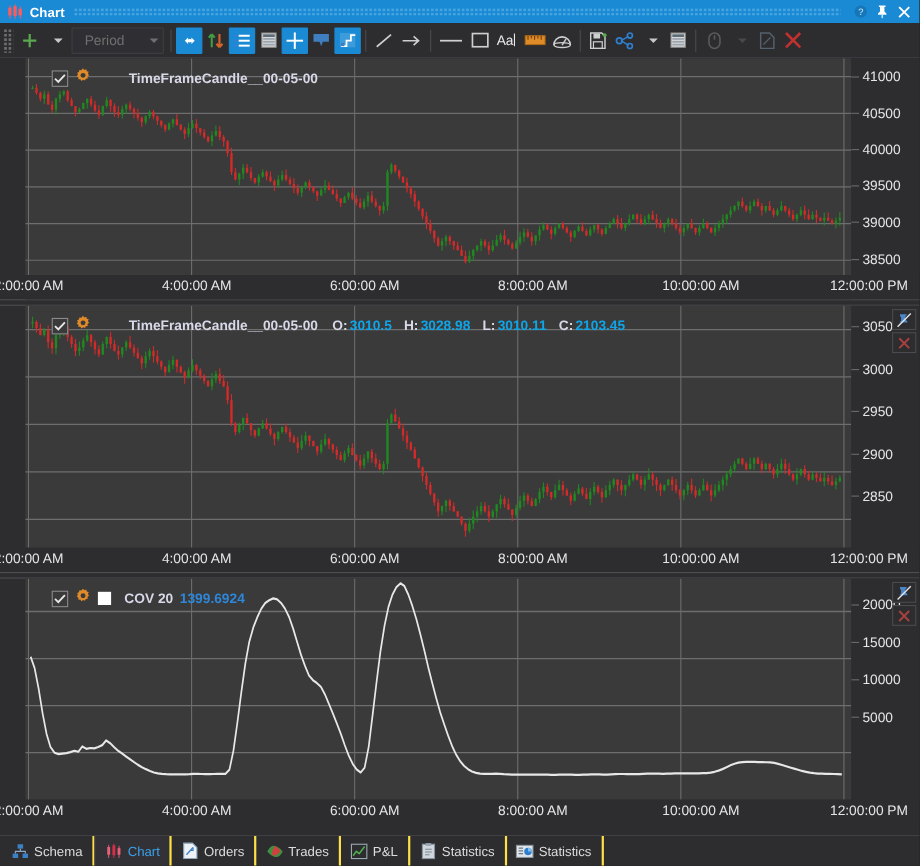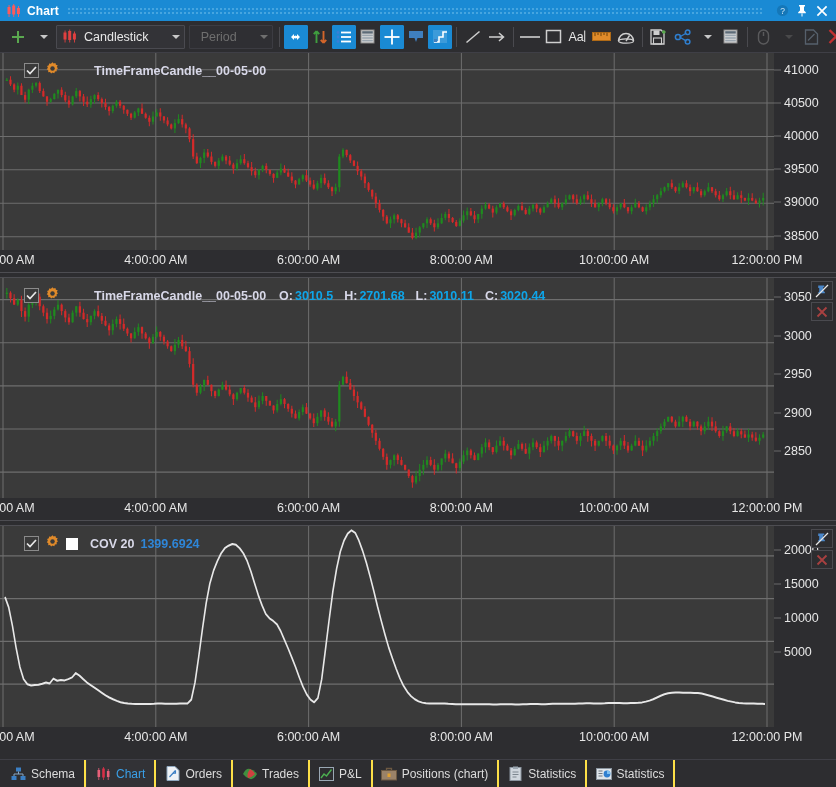--- a/index.html
+++ b/index.html
@@ -68,21 +68,21 @@
   .combo.dim { border-color: #3c3c42; background: #2f2f33; }
   .combo-label { color:#e8e8e8; font-size:12.5px; margin: 0 8px 0 6px; white-space:nowrap; }
   .combo.dim .combo-label { color:#6f6f6f; }
   .combo .sp { flex:1 1 auto; min-width: 12px; }
 
   
   .candle-ico { display:inline-block; position:relative; width:16px; height:15px; }
 
   
   .charts { flex: 1 1 auto; display:flex; flex-direction:column; background:#2d2d30; }
-  .panel { position: relative; background:#2d2d30; display:flex; flex-direction:column; }
+  .panel { position: relative; background:#2d2d30; display:flex; flex-direction:column;margin-left:23px; }
   .panel.p1 { flex: 0 0 219px; }
   .panel.p2 { flex: 0 0 242px; }
   .panel.p3 { flex: 0 0 223px; }
   .splitter { height: 6px; flex: 0 0 6px; background:#2d2d30; border-top:1px solid #4d4d52; border-bottom:1px solid #4d4d52; }
 
   .plotrow { flex: 1 1 auto; display:flex; min-height:0; }
   .plotwrap { position: relative; flex: 1 1 auto; min-width:0; }
   .plot { position:absolute; inset:0; background:#3a3a3a; overflow:hidden; }
   .yaxis { flex: 0 0 62px; position: relative; background:#2d2d30; }
   .ylab { position:absolute; left: 10px; transform: translateY(-50%);
@@ -167,35 +167,20 @@
 
     <span class="tbtn">
       <svg width="16" height="16" viewBox="0 0 16 16">
           <path d="M7 2 h2 v5 h5 v2 h-5 v5 h-2 v-5 h-5 v-2 h5z" fill="#5aa84f"></path>
         </svg>
     </span>
     <span class="tbtn">
         <i class="caret"></i>
       </span>
 
-    <span class="combo">
-      <span class="candle-ico">
-        <svg width="16" height="15" viewBox="0 0 16 15">
-          <rect x="1.5" y="3.5" width="3" height="7" fill="#e04040"></rect>
-            <rect x="2.6" y="1.5" width="0.9" height="12" fill="#e04040"></rect>
-          <rect x="6.2" y="2" width="3" height="9" fill="#e04040"></rect>
-            <rect x="7.3" y="0.5" width="0.9" height="13" fill="#e04040"></rect>
-          <rect x="10.9" y="4.5" width="3" height="6" fill="#e04040"></rect>
-            <rect x="12" y="2.5" width="0.9" height="11" fill="#e04040"></rect>
-        </svg>
-      </span>
-      <span class="combo-label">Candlestick</span>
-      <span class="sp"></span>
-      <i class="caret"></i>
-    </span>
 
     <span class="combo dim">
       <span class="combo-label">Period</span>
       <span class="sp"></span>
       <i class="caret dim"></i>
     </span>
 
     <span class="tb-sep"></span>
 
     <span class="tbtn active">
@@ -1271,25 +1256,25 @@
               <svg width="15" height="15" viewBox="0 0 16 16">
                 <path d="M8 1.2 l1.2 1.5 1.9-.55 .55 1.9 1.9 .55 -.95 1.7 1.25 1.5 -1.55 1.2 .3 1.95 -1.95 .3 -.75 1.8 -1.8-.8 -1.6 1.15 -1.15-1.6 -1.95 .1 .1-1.95 -1.6-1.15 1.15-1.6 -.8-1.8 1.8-.75 .3-1.95 1.95 .3z" fill="#e08a2a"></path>
                 <circle cx="8" cy="8" r="2.4" fill="#3a3a3a"></circle>
               </svg>
             </span>
             <span class="lg-title">TimeFrameCandle__00-05-00</span>
             <span class="ohlc">
               <span class="k">O:</span>
               <span class="v">3010.5</span>
               <span class="k">H:</span>
-              <span class="v">2701.68</span>
+              <span class="v">3028.98</span>
               <span class="k">L:</span>
               <span class="v">3010.11</span>
               <span class="k">C:</span>
-              <span class="v">3020.44</span>
+              <span class="v">2103.45</span>
             </span>
           </div>
         </div>
         <div class="yaxis">
           <svg id="y2" width="62" height="100%"></svg>
           <div class="pnl-btns">
             <span class="pnl-btn">
               <svg width="14" height="14" viewBox="0 0 14 14">
                 <path d="M3.2 1.6 h6 v1.3 h-1 v3.6 l1.7 1.7 v1 H2.6 V9.2 L4.2 7.5 V3.9 h-1z" fill="#4a86c8"></path>
                 <path d="M1 13 L13 1" stroke="#e8e8e8" stroke-width="1.2"></path>
@@ -1434,30 +1419,20 @@
         <span class="ti">
           <svg width="15" height="14" viewBox="0 0 15 14">
             <rect x="0.5" y="0.5" width="14" height="13" fill="none" stroke="#9aa8b4"></rect>
             <path d="M2 11 L5 7 L7.5 9 L12.5 2.5" fill="none" stroke="#4caf50" stroke-width="1.4"></path>
           </svg>
         </span>
         <span>P&amp;L</span>
       </div>
       <div class="tab">
         <span class="ti">
-          <svg width="16" height="14" viewBox="0 0 16 14">
-            <rect x="0.5" y="3.5" width="15" height="9.5" fill="#9a8268" stroke="#6d5942"></rect>
-            <path d="M5.5 3.5 V1.5 h5 v2" fill="none" stroke="#6d5942" stroke-width="1.3"></path>
-            <rect x="6.5" y="6.5" width="3" height="3.5" fill="#e0a030"></rect>
-          </svg>
-        </span>
-        <span>Positions (chart)</span>
-      </div>
-      <div class="tab">
-        <span class="ti">
           <svg width="13" height="15" viewBox="0 0 13 15">
             <rect x="1" y="1.5" width="11" height="13" fill="#cfd6dd" stroke="#8a949e"></rect>
             <rect x="4" y="0.5" width="5" height="2.5" fill="#9aa5af"></rect>
             <path d="M3.5 6 h6 M3.5 8.5 h6 M3.5 11 h4" stroke="#7c868f" stroke-width="1"></path>
           </svg>
         </span>
         <span>Statistics</span>
       </div>
       <div class="tab">
         <span class="ti">

